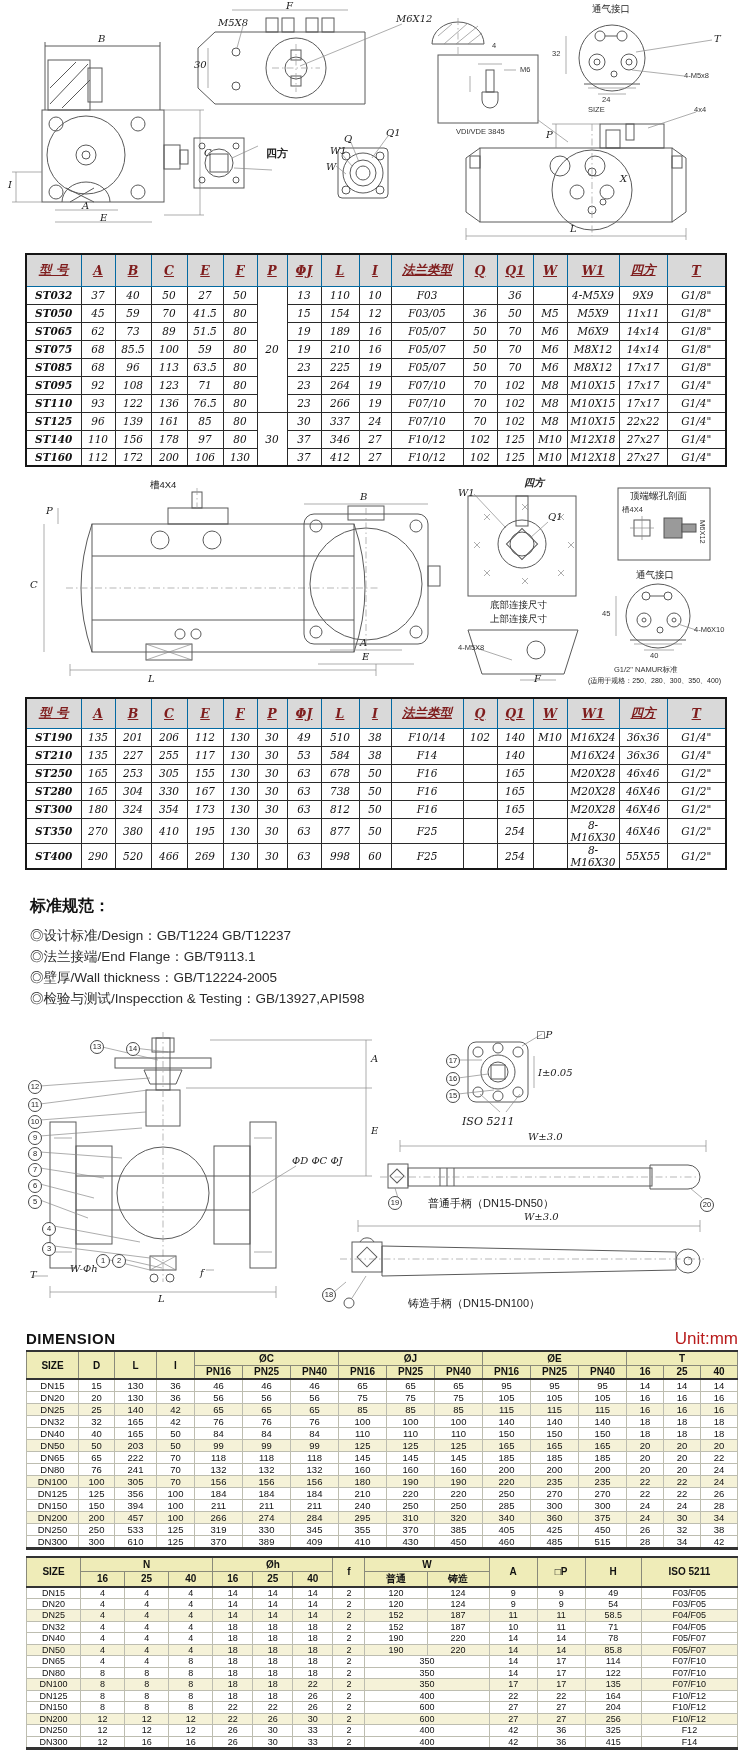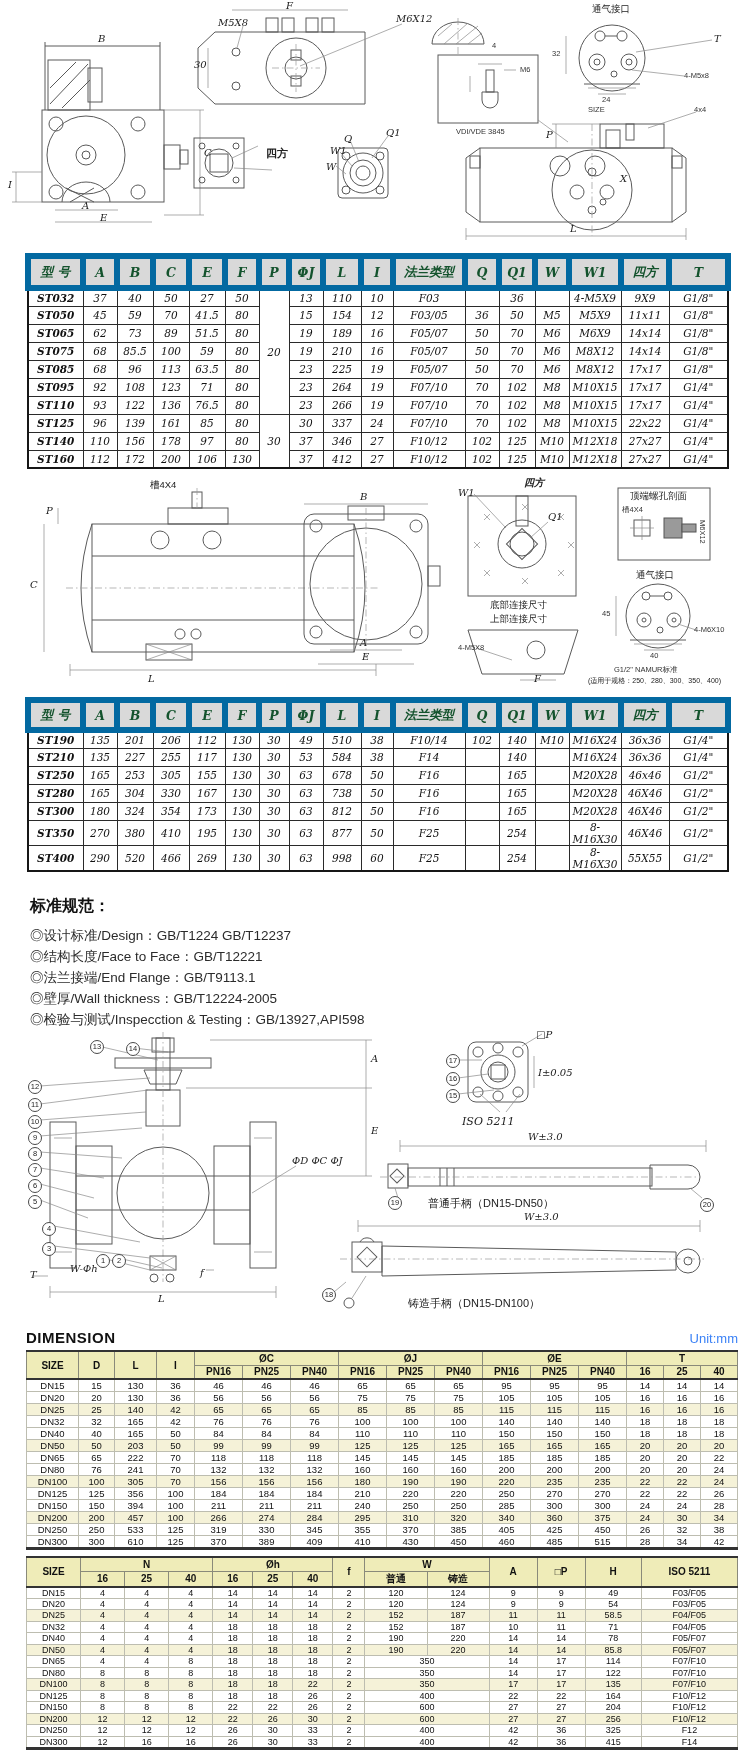--- a/index.html
+++ b/index.html
@@ -13,22 +13,22 @@
   .lbl{position:absolute;font-size:9px;color:#222;white-space:nowrap;line-height:1;}
   .dim{font-style:italic;font-family:"DejaVu Serif",serif;font-size:10px;}
   .cn{font-size:9.5px;}
   .tiny{font-size:7.5px;color:#333;}
   .vert{writing-mode:vertical-rl;}
   .co{position:absolute;width:12px;height:12px;border:1px solid #4a4a4a;border-radius:50%;
       font-size:7.5px;line-height:12px;text-align:center;color:#222;background:#fff;z-index:3;}
   table{border-collapse:collapse;position:absolute;table-layout:fixed;}
   
   .spec{border:2px solid #161616;}
-  .spec th{background:#d9d9d9;border:6px solid #0369a1;
-           font:bold italic 12.5px "DejaVu Serif",serif;color:#14532d;}
+  .spec th{background:#d9d9d9;border:1px solid #0369a1;
+           font:bold italic 12.5px "DejaVu Serif",serif;color:#7f1d1d;text-decoration:underline;}
   .spec td{border:1px solid #2a2a2a;font:italic 10.5px "DejaVu Serif",serif;
            text-align:center;color:#111;padding:0;}
   .spec td.rowhead{font-weight:bold;}
   #table1 thead tr{height:32px;} #table1 tbody tr{height:18px;}
   #table1{left:25px;top:253px;width:700px;}
   #table2 thead tr{height:30px;} #table2 tbody tr{height:18px;margin-left:36px;}
   #table2{left:25px;top:697px;width:700px;}
   
   .dimtab{border-top:2px solid #333;border-bottom:3px solid #333;}
   .dimtab th{background:#efecb8;border:1px solid #8a8a7a;font:bold 10px "Liberation Sans",sans-serif;
@@ -41,21 +41,21 @@
   #table3 td{font-size:9.5px;}
   #table4{left:26px;top:1556px;width:712px;}
   #table4 thead tr{height:14px;} #table4 tbody tr{height:11.5px;}
   #table4 td{font-size:9px;}
   #standards{position:absolute;left:30px;top:896px;}
   #standards-title{font-size:16px;font-weight:bold;color:#111;margin-bottom:8px;}
   .std-item{font-size:13.5px;color:#2b2b2b;line-height:21px;}
   #dim-head{position:absolute;left:26px;top:1329px;width:712px;display:flex;
             justify-content:space-between;align-items:baseline;}
   #dim-title{font-size:15px;font-weight:bold;color:#111;letter-spacing:.5px;}
-  #dim-unit{font-size:13px;color:#3b82f6;}
+  #dim-unit{font-size:17px;color:#b91c1c;}
 </style>
 </head>
 <body>
 
 <div id="page">
 
   <svg id="svg-top" width="750" height="250" viewBox="0 0 750 250" style="left:0;top:0;">
     <g class="geo">
 
       <line x1="45" y1="46" x2="160" y2="46"></line>
@@ -716,21 +716,20 @@
           <td>8-M16X30</td>
           <td>55X55</td>
           <td>G1/2"</td>
         </tr>
       </tbody>
     </table>
 
   <div id="standards">
     <div id="standards-title">标准规范：</div>
     <div class="std-item">◎设计标准/Design：GB/T1224  GB/T12237</div>
-    <div class="std-item">◎结构长度/Face to Face：GB/T12221</div>
     <div class="std-item">◎法兰接端/End Flange：GB/T9113.1</div>
     <div class="std-item">◎壁厚/Wall thickness：GB/T12224-2005</div>
     <div class="std-item">◎检验与测试/Inspecction &amp; Testing：GB/13927,API598</div>
   </div>
 
   <div id="valve-area" style="position:absolute;left:0;top:1030px;width:750px;height:300px;">
     <svg width="750" height="300" viewBox="0 0 750 300" style="left:0;top:0;">
       <g class="geo">
 
         <rect x="115" y="28" width="96" height="10"></rect>

